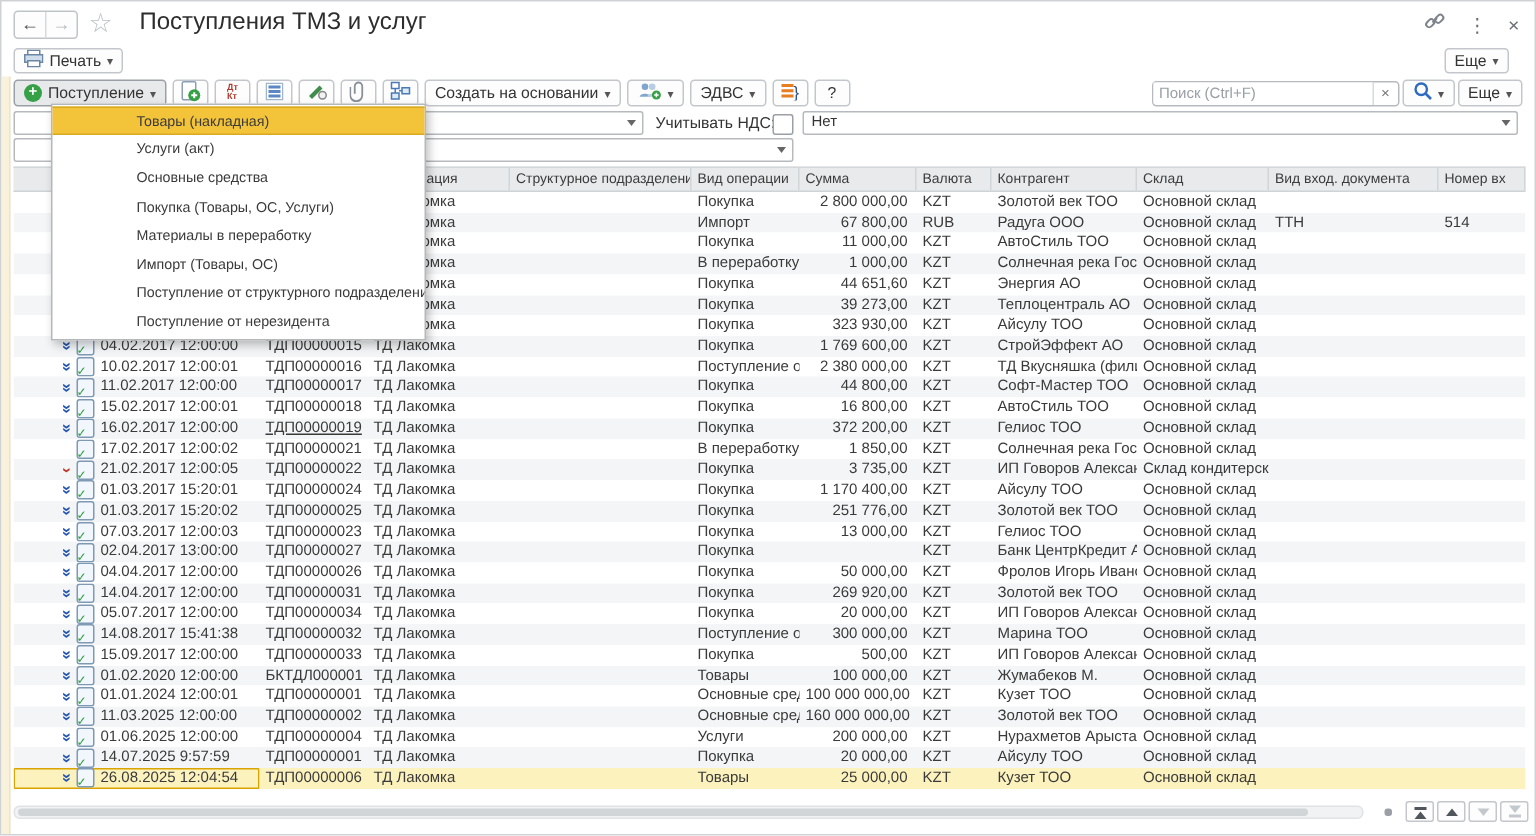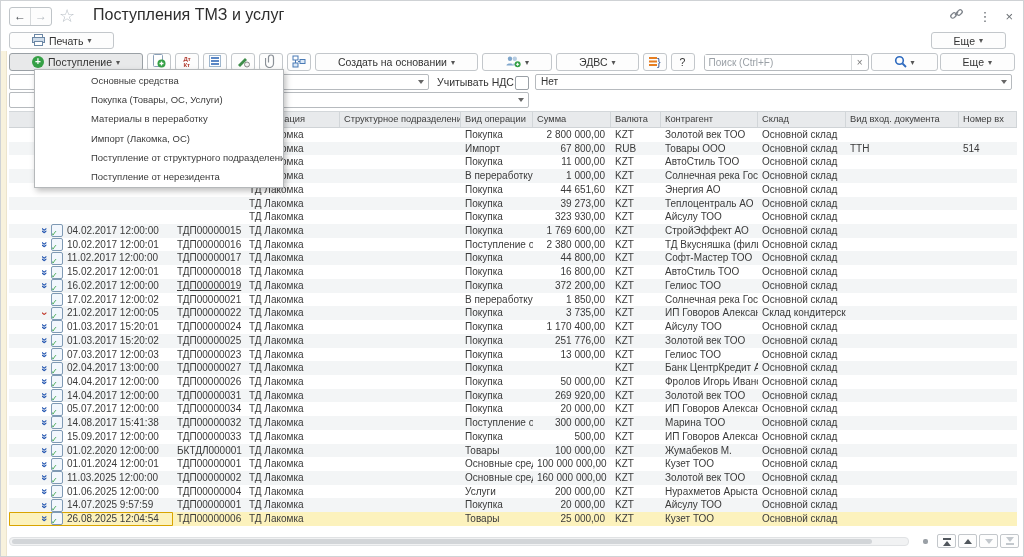--- a/index.html
+++ b/index.html
@@ -12,21 +12,21 @@
   .navbtn2{width:20px;height:17px;line-height:16px;text-align:center;font-size:12px;color:#4a4f54;border-right:1px solid #d7dadc;cursor:default;}
   .navbtn2:last-child{border-right:none;color:#b4bac0;}
   .star{position:absolute;left:58px;top:0px;font-size:18px;color:#b9c0c7;}
   .wtitle{position:absolute;left:92px;top:1px;font-size:16px;color:#2d2d2d;}
   .topicons{position:absolute;right:10px;top:2px;display:flex;gap:14px;align-items:center;color:#6a6f74;}
   .kebab{font-size:13px;letter-spacing:0;}
   .closex{font-size:13px;}
 
   
   .cmdbar{position:absolute;left:0;top:31px;height:20px;width:100%;}
-  .btn{display:inline-flex;align-items:center;gap:4px;background:#fdfdfd;border:1px solid #c3c7cb;border-radius:3px;height:17px;padding:0 22px;font-size:10.5px;color:#333;box-sizing:border-box;white-space:nowrap;}
+  .btn{display:inline-flex;align-items:center;gap:4px;background:#fdfdfd;border:1px solid #c3c7cb;border-radius:3px;height:17px;padding:0 6px;font-size:10.5px;color:#333;box-sizing:border-box;white-space:nowrap;}
   .caret{font-size:8px;color:#555;}
   .printbtn{position:absolute;left:8px;top:0;}
   .morebtn-top{position:absolute;right:17px;top:0;}
 
   
   .toolbar{position:absolute;left:0;top:52px;height:19px;width:100%;}
   .tleft{position:absolute;left:8px;top:0;display:flex;gap:4px;align-items:center;}
   .tbtn{height:18px;}
   .ibtn{width:24px;justify-content:center;padding:0 2px;}
   .pressed{background:#e8e9ea;border-color:#9aa0a5;}
@@ -288,21 +288,21 @@
           <div class="cell cell-date" style="width: 164px;">
             <span class="mk"></span>
             <span class="dtext"></span>
           </div>
           <div class="cell cell-num" style="width: 72px;"></div>
           <div class="cell cell-org" style="width: 95px;">ТД Лакомка</div>
           <div class="cell cell-struct" style="width: 121px;"></div>
           <div class="cell cell-op" style="width: 72px;">Импорт</div>
           <div class="cell cell-sum" style="width: 78px;">67 800,00</div>
           <div class="cell cell-cur" style="width: 50px;">RUB</div>
-          <div class="cell cell-contr" style="width: 97px;">Товары ООО</div>
+          <div class="cell cell-contr" style="width: 97px;">Радуга ООО</div>
           <div class="cell cell-wh" style="width: 88px;">Основной склад</div>
           <div class="cell cell-dt" style="width: 113px;">ТТН</div>
           <div class="cell cell-dn" style="width: 58px;">514</div>
         </div>
         <div class="trow">
           <div class="cell cell-date" style="width: 164px;">
             <span class="mk"></span>
             <span class="dtext"></span>
           </div>
           <div class="cell cell-num" style="width: 72px;"></div>
@@ -751,24 +751,26 @@
           <div class="cell cell-cur" style="width: 50px;">KZT</div>
           <div class="cell cell-contr" style="width: 97px;">Кузет ТОО</div>
           <div class="cell cell-wh" style="width: 88px;">Основной склад</div>
           <div class="cell cell-dt" style="width: 113px;"></div>
           <div class="cell cell-dn" style="width: 58px;"></div>
         </div>
       </div>
   </div>
 
   <div class="menu" id="menu">
+      <div class="menu-item hl">Товары (накладная)</div>
+      <div class="menu-item">Услуги (акт)</div>
       <div class="menu-item">Основные средства</div>
       <div class="menu-item">Покупка (Товары, ОС, Услуги)</div>
       <div class="menu-item">Материалы в переработку</div>
-      <div class="menu-item">Импорт (Лакомка, ОС)</div>
+      <div class="menu-item">Импорт (Товары, ОС)</div>
       <div class="menu-item">Поступление от структурного подразделения</div>
       <div class="menu-item">Поступление от нерезидента</div>
     </div>
 
   <div class="bottombar">
     <div class="hscroll">
         <div class="hthumb"></div>
       </div>
     <div class="sdot"></div>
     <div class="navbtns">

